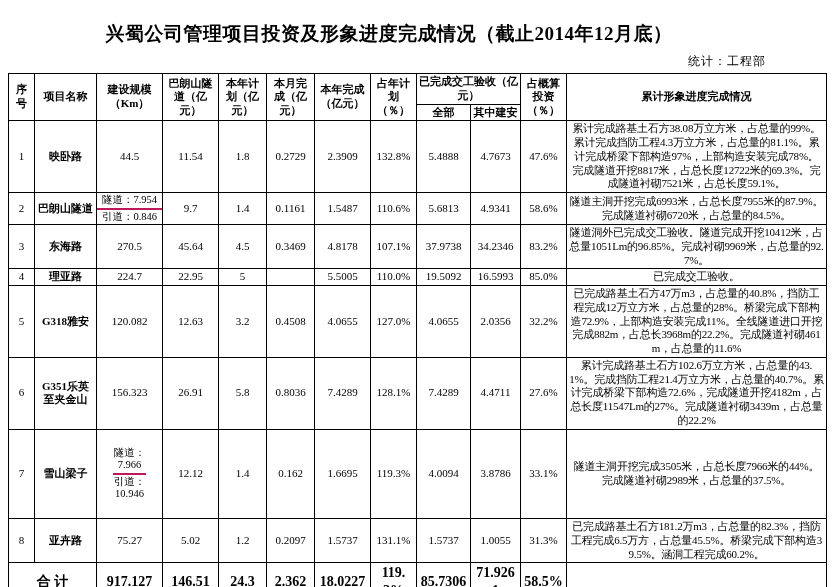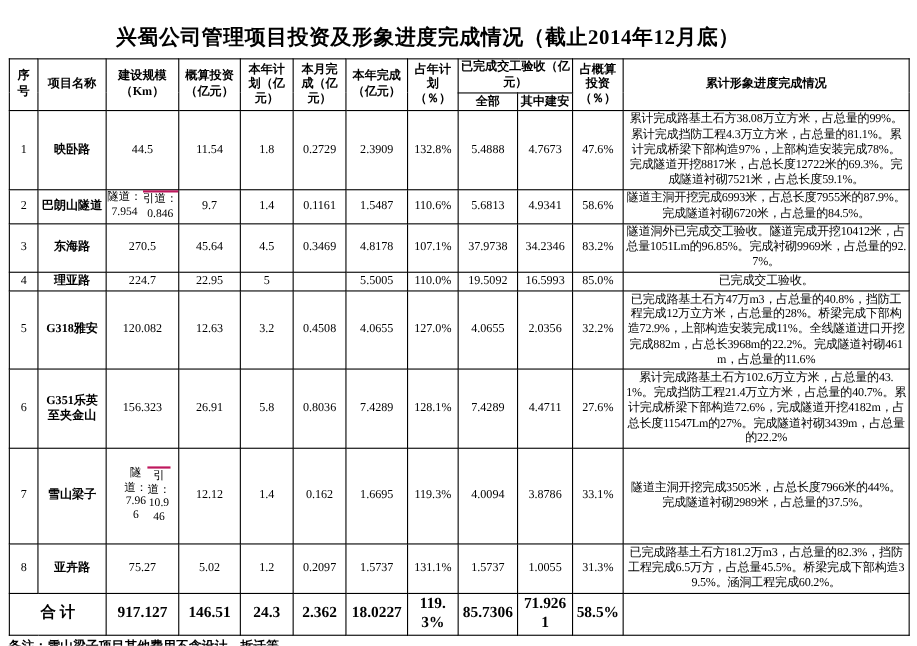--- a/index.html
+++ b/index.html
@@ -57,21 +57,21 @@
   .desc{
     text-align:left;
     font-size:10.5px;
     line-height:1.30;
     padding:2px 3px;
     letter-spacing:-0.2px;
   }
   .namecell{font-weight:bold;font-size:11.5px;}
   .tunnel-split{
     display:flex;
-    flex-direction:row;
+    flex-direction:column;
     line-height:1.2;
   }
   .tunnel-split span{
     display:block;
     font-size:10.5px;
     padding:1px 0;
   }
   .tunnel-split span+span{border-top:2px solid #be185d;}
   tr.total td{font-weight:bold;font-size:14px;}
   .note{
@@ -82,20 +82,21 @@
     letter-spacing:0.2px;
   }
   .mini{font-size:10px;}
 </style>
 </head>
 <body>
 
 <div class="page">
 
   <div class="title">兴蜀公司管理项目投资及形象进度完成情况（截止2014年12月底）</div>
+  <div class="subline">统计：工程部</div>
 
   <table class="main">
     <colgroup>
       <col style="width:26px">
       <col style="width:62px">
       <col style="width:66px">
       <col style="width:56px">
       <col style="width:48px">
       <col style="width:48px">
       <col style="width:56px">
@@ -103,21 +104,21 @@
       <col style="width:54px">
       <col style="width:50px">
       <col style="width:46px">
       <col style="width:260px">
     </colgroup>
     <thead>
       <tr>
         <td rowspan="2">序号</td>
         <td rowspan="2">项目名称</td>
         <td rowspan="2">建设规模（Km）</td>
-        <td rowspan="2">概算投资（亿元）</td>
+        <td rowspan="2">巴朗山隧道（亿元）</td>
         <td rowspan="2">本年计划（亿元）</td>
         <td rowspan="2">本月完成（亿元）</td>
         <td rowspan="2">本年完成（亿元）</td>
         <td rowspan="2">占年计划（％）</td>
         <td colspan="2">已完成交工验收（亿元）</td>
         <td rowspan="2">占概算投资（％）</td>
         <td rowspan="2">累计形象进度完成情况</td>
       </tr>
       <tr>
         <td class="hdr-sub">全部</td>

